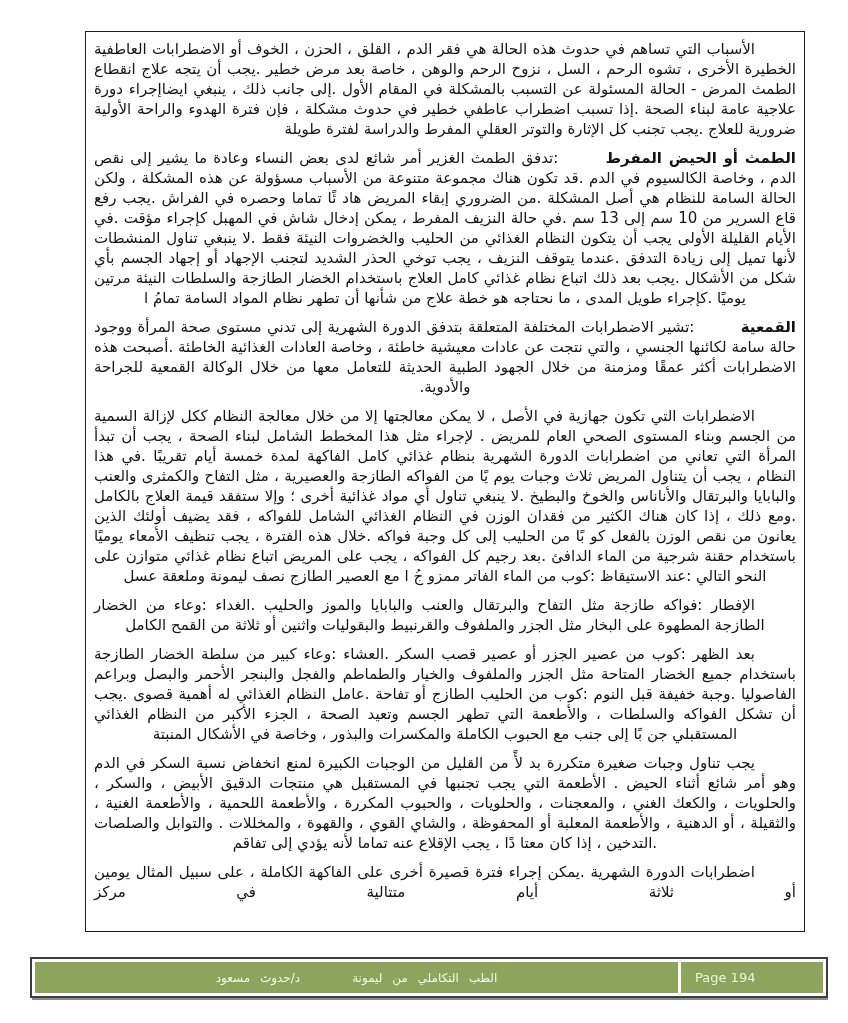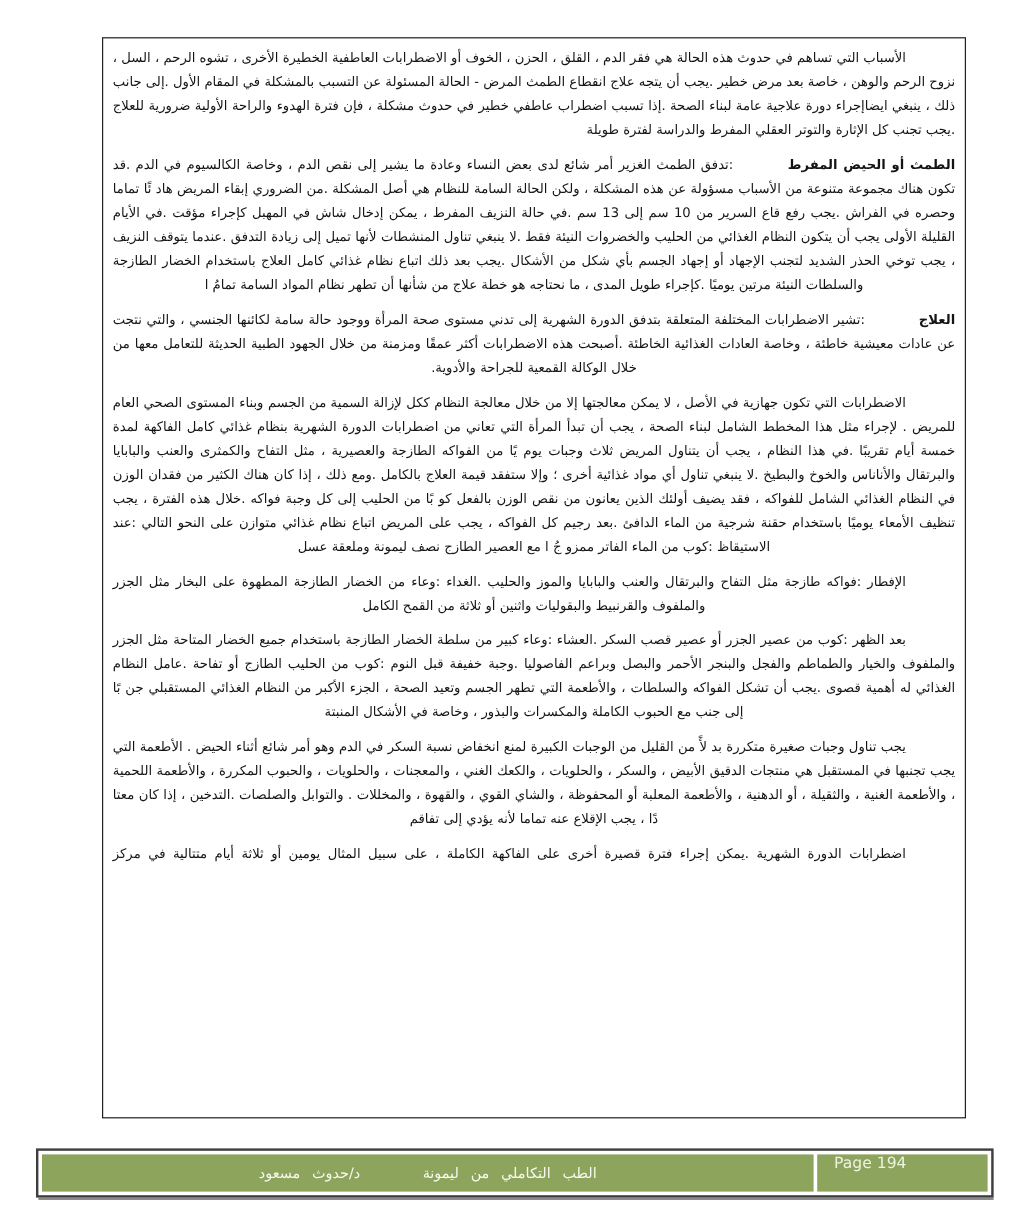--- a/index.html
+++ b/index.html
@@ -6,21 +6,21 @@
   body{
     width:848px;height:1023px;position:relative;background:#ffffff;
     font-family:"DejaVu Sans",sans-serif;overflow:hidden;
   }
   .text-frame{
     position:absolute;left:85px;top:31px;width:720px;height:901px;
     box-sizing:border-box;border:1px solid #1f1f1f;
     padding:7px 8px 6px 8px;
     direction:rtl;
     color:#141414;
-    font-size:11px;line-height:20px;
+    font-size:15px;line-height:20px;
     text-align:justify;
     overflow:hidden;
   }
   .text-frame p{margin:0 0 9px 0;}
   .text-frame p.last-right{text-align-last:right;}
   .text-frame p.last-center{text-align-last:center;}
   .text-frame p.last-justify{text-align-last:justify;}
   .text-frame b{font-weight:bold;margin-left:41px;}
   .footer-bar{
     position:absolute;left:30px;top:957px;width:798px;height:41px;
@@ -28,31 +28,31 @@
     padding:3px;display:flex;gap:3px;
     box-shadow:1px 3px 0 -1px #8a8a8a;
   }
   .footer-cell{background:#8CA45C;box-sizing:border-box;}
   .footer-main{
     flex:1;display:flex;align-items:center;justify-content:center;gap:52px;
     direction:rtl;color:#f7f9ee;font-size:12px;
     letter-spacing:2px;word-spacing:6px;white-space:nowrap;overflow:hidden;
   }
   .footer-page{
-    width:142px;display:flex;
+    width:142px;display:flex;align-items:center;
     color:#eef2e0;font-size:13px;padding-left:14px;direction:ltr;
   }
 </style>
 </head>
 <body>
 
 <div class="text-frame">
   <p class="last-right"><b></b><span>الأسباب التي تساهم في حدوث هذه الحالة هي فقر الدم ، القلق ، الحزن ، الخوف أو الاضطرابات العاطفية الخطيرة الأخرى ، تشوه الرحم ، السل ، نزوح الرحم والوهن ، خاصة بعد مرض خطير .يجب أن يتجه علاج انقطاع الطمث المرض - الحالة المسئولة عن التسبب بالمشكلة في المقام الأول .إلى جانب ذلك ، ينبغي ايضاإجراء دورة علاجية عامة لبناء الصحة .إذا تسبب اضطراب عاطفي خطير في حدوث مشكلة ، فإن فترة الهدوء والراحة الأولية ضرورية للعلاج .يجب تجنب كل الإثارة والتوتر العقلي المفرط والدراسة لفترة طويلة</span></p>
   <p class="last-center"><b>الطمث أو الحيض المفرط</b><span> :تدفق الطمث الغزير أمر شائع لدى بعض النساء وعادة ما يشير إلى نقص الدم ، وخاصة الكالسيوم في الدم .قد تكون هناك مجموعة متنوعة من الأسباب مسؤولة عن هذه المشكلة ، ولكن الحالة السامة للنظام هي أصل المشكلة .من الضروري إبقاء المريض هاد ئًا تماما وحصره في الفراش .يجب رفع قاع السرير من 10 سم إلى 13 سم .في حالة النزيف المفرط ، يمكن إدخال شاش في المهبل كإجراء مؤقت .في الأيام القليلة الأولى يجب أن يتكون النظام الغذائي من الحليب والخضروات النيئة فقط .لا ينبغي تناول المنشطات لأنها تميل إلى زيادة التدفق .عندما يتوقف النزيف ، يجب توخي الحذر الشديد لتجنب الإجهاد أو إجهاد الجسم بأي شكل من الأشكال .يجب بعد ذلك اتباع نظام غذائي كامل العلاج باستخدام الخضار الطازجة والسلطات النيئة مرتين يوميًا .كإجراء طويل المدى ، ما نحتاجه هو خطة علاج من شأنها أن تطهر نظام المواد السامة تمامُ ا</span></p>
-  <p class="last-center"><b>العلاج</b><span> :تشير الاضطرابات المختلفة المتعلقة بتدفق الدورة الشهرية إلى تدني مستوى صحة المرأة ووجود حالة سامة لكائنها الجنسي ، والتي نتجت عن عادات معيشية خاطئة ، وخاصة العادات الغذائية الخاطئة .أصبحت هذه الاضطرابات أكثر عمقًا ومزمنة من خلال الجهود الطبية الحديثة للتعامل معها من خلال الوكالة القمعية للجراحة والأدوية.</span></p>
+  <p class="last-center"><b>القمعية</b><span> :تشير الاضطرابات المختلفة المتعلقة بتدفق الدورة الشهرية إلى تدني مستوى صحة المرأة ووجود حالة سامة لكائنها الجنسي ، والتي نتجت عن عادات معيشية خاطئة ، وخاصة العادات الغذائية الخاطئة .أصبحت هذه الاضطرابات أكثر عمقًا ومزمنة من خلال الجهود الطبية الحديثة للتعامل معها من خلال الوكالة القمعية للجراحة والأدوية.</span></p>
   <p class="last-center"><b></b><span>الاضطرابات التي تكون جهازية في الأصل ، لا يمكن معالجتها إلا من خلال معالجة النظام ككل لإزالة السمية من الجسم وبناء المستوى الصحي العام للمريض . لإجراء مثل هذا المخطط الشامل لبناء الصحة ، يجب أن تبدأ المرأة التي تعاني من اضطرابات الدورة الشهرية بنظام غذائي كامل الفاكهة لمدة خمسة أيام تقريبًا .في هذا النظام ، يجب أن يتناول المريض ثلاث وجبات يوم يًا من الفواكه الطازجة والعصيرية ، مثل التفاح والكمثرى والعنب والبابايا والبرتقال والأناناس والخوخ والبطيخ .لا ينبغي تناول أي مواد غذائية أخرى ؛ وإلا ستفقد قيمة العلاج بالكامل .ومع ذلك ، إذا كان هناك الكثير من فقدان الوزن في النظام الغذائي الشامل للفواكه ، فقد يضيف أولئك الذين يعانون من نقص الوزن بالفعل كو بًا من الحليب إلى كل وجبة فواكه .خلال هذه الفترة ، يجب تنظيف الأمعاء يوميًا باستخدام حقنة شرجية من الماء الدافئ .بعد رجيم كل الفواكه ، يجب على المريض اتباع نظام غذائي متوازن على النحو التالي :عند الاستيقاظ :كوب من الماء الفاتر ممزو جُ ا مع العصير الطازج نصف ليمونة وملعقة عسل</span></p>
   <p class="last-center"><b></b><span>الإفطار :فواكه طازجة مثل التفاح والبرتقال والعنب والبابايا والموز والحليب .الغداء :وعاء من الخضار الطازجة المطهوة على البخار مثل الجزر والملفوف والقرنبيط والبقوليات واثنين أو ثلاثة من القمح الكامل</span></p>
   <p class="last-center"><b></b><span>بعد الظهر :كوب من عصير الجزر أو عصير قصب السكر .العشاء :وعاء كبير من سلطة الخضار الطازجة باستخدام جميع الخضار المتاحة مثل الجزر والملفوف والخيار والطماطم والفجل والبنجر الأحمر والبصل وبراعم الفاصوليا .وجبة خفيفة قبل النوم :كوب من الحليب الطازج أو تفاحة .عامل النظام الغذائي له أهمية قصوى .يجب أن تشكل الفواكه والسلطات ، والأطعمة التي تطهر الجسم وتعيد الصحة ، الجزء الأكبر من النظام الغذائي المستقبلي جن بًا إلى جنب مع الحبوب الكاملة والمكسرات والبذور ، وخاصة في الأشكال المنبتة</span></p>
   <p class="last-center"><b></b><span>يجب تناول وجبات صغيرة متكررة بد لأً من القليل من الوجبات الكبيرة لمنع انخفاض نسبة السكر في الدم وهو أمر شائع أثناء الحيض . الأطعمة التي يجب تجنبها في المستقبل هي منتجات الدقيق الأبيض ، والسكر ، والحلويات ، والكعك الغني ، والمعجنات ، والحلويات ، والحبوب المكررة ، والأطعمة اللحمية ، والأطعمة الغنية ، والثقيلة ، أو الدهنية ، والأطعمة المعلبة أو المحفوظة ، والشاي القوي ، والقهوة ، والمخللات . والتوابل والصلصات .التدخين ، إذا كان معتا دًا ، يجب الإقلاع عنه تماما لأنه يؤدي إلى تفاقم</span></p>
   <p class="last-justify"><b></b><span>اضطرابات الدورة الشهرية .يمكن إجراء فترة قصيرة أخرى على الفاكهة الكاملة ، على سبيل المثال يومين أو ثلاثة أيام متتالية في مركز</span></p>
 </div>
 
 <div class="footer-bar">
   <div class="footer-cell footer-main">
     <span>الطب التكاملي من ليمونة</span>

